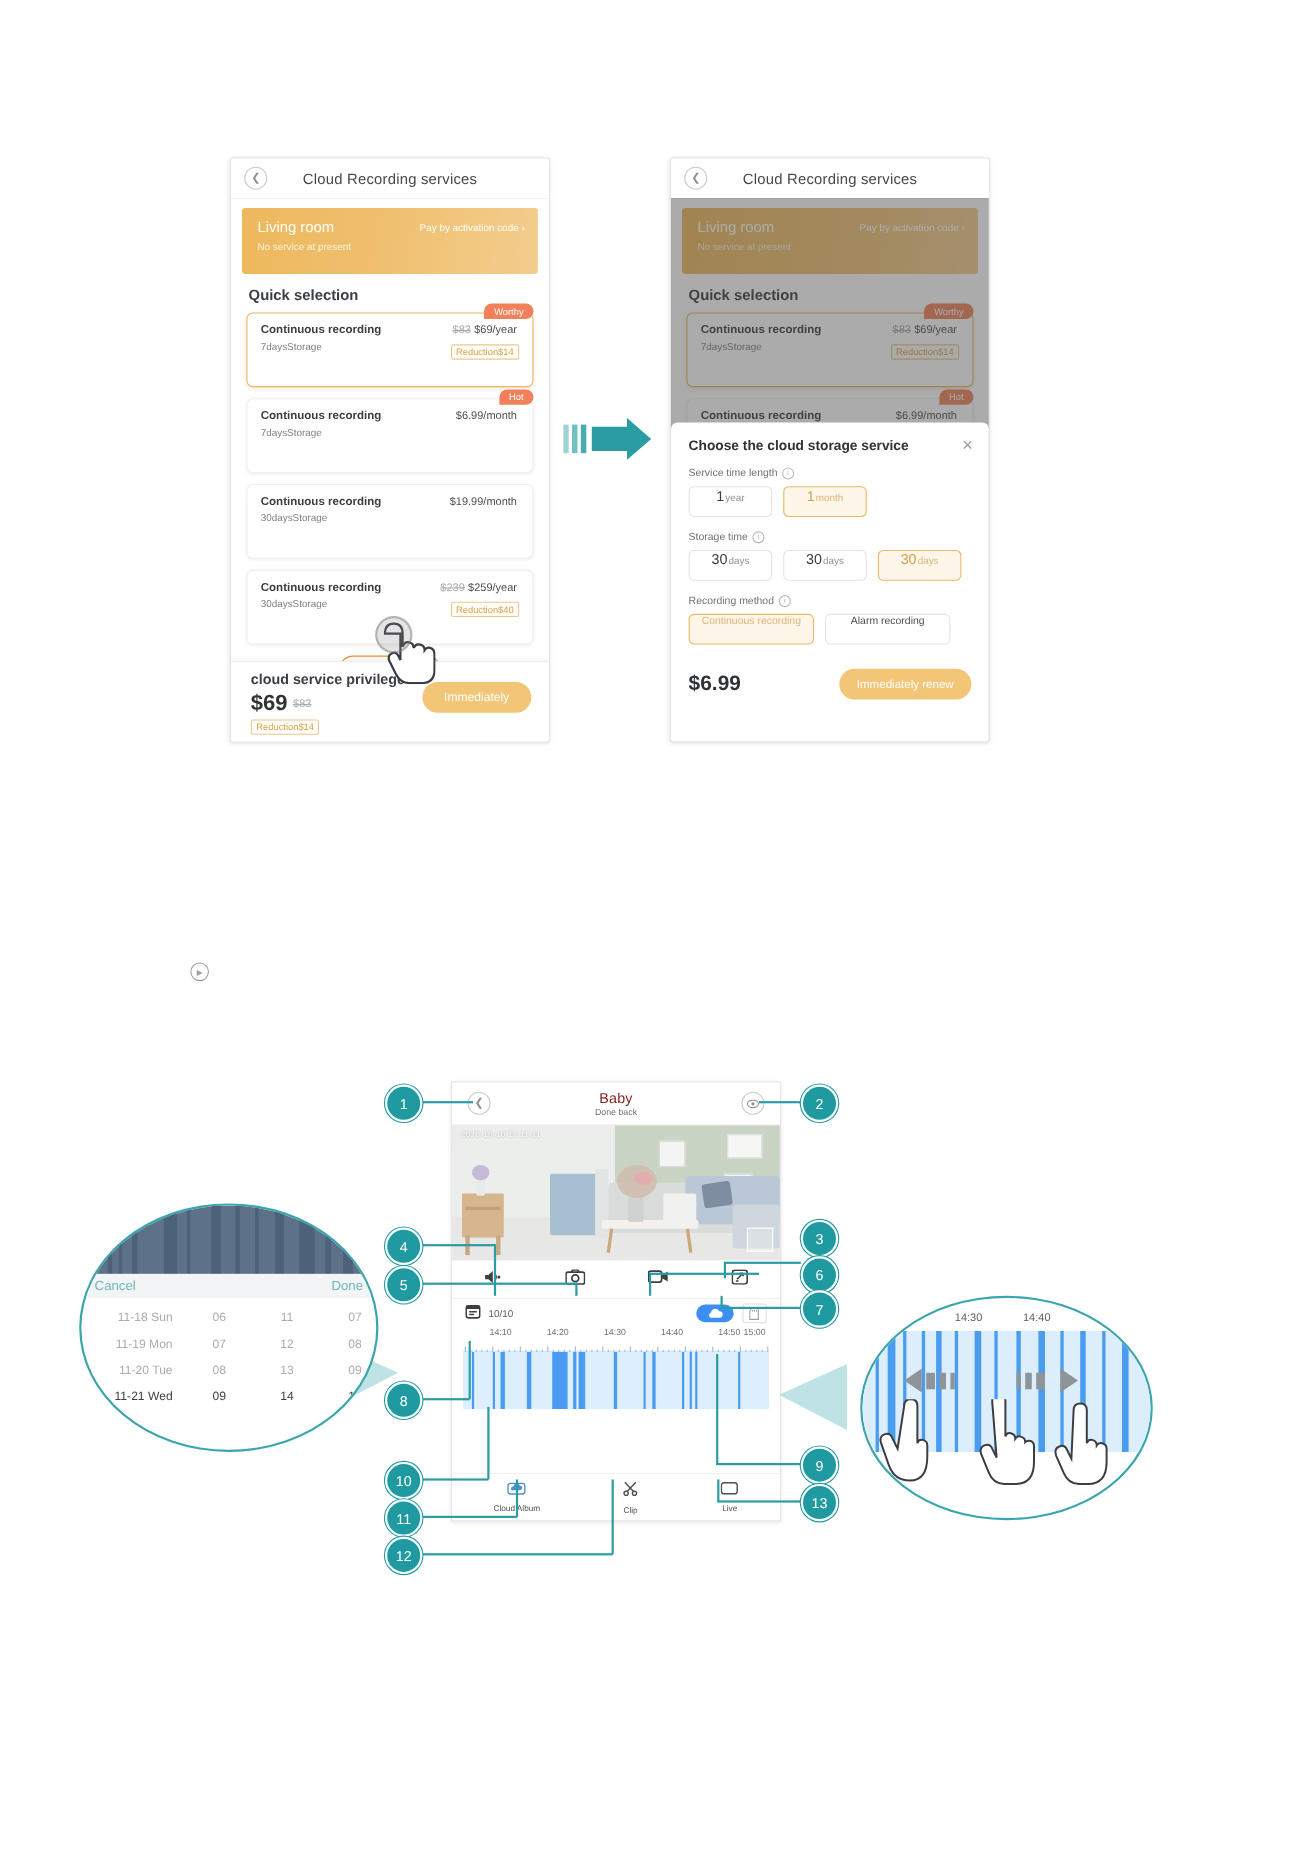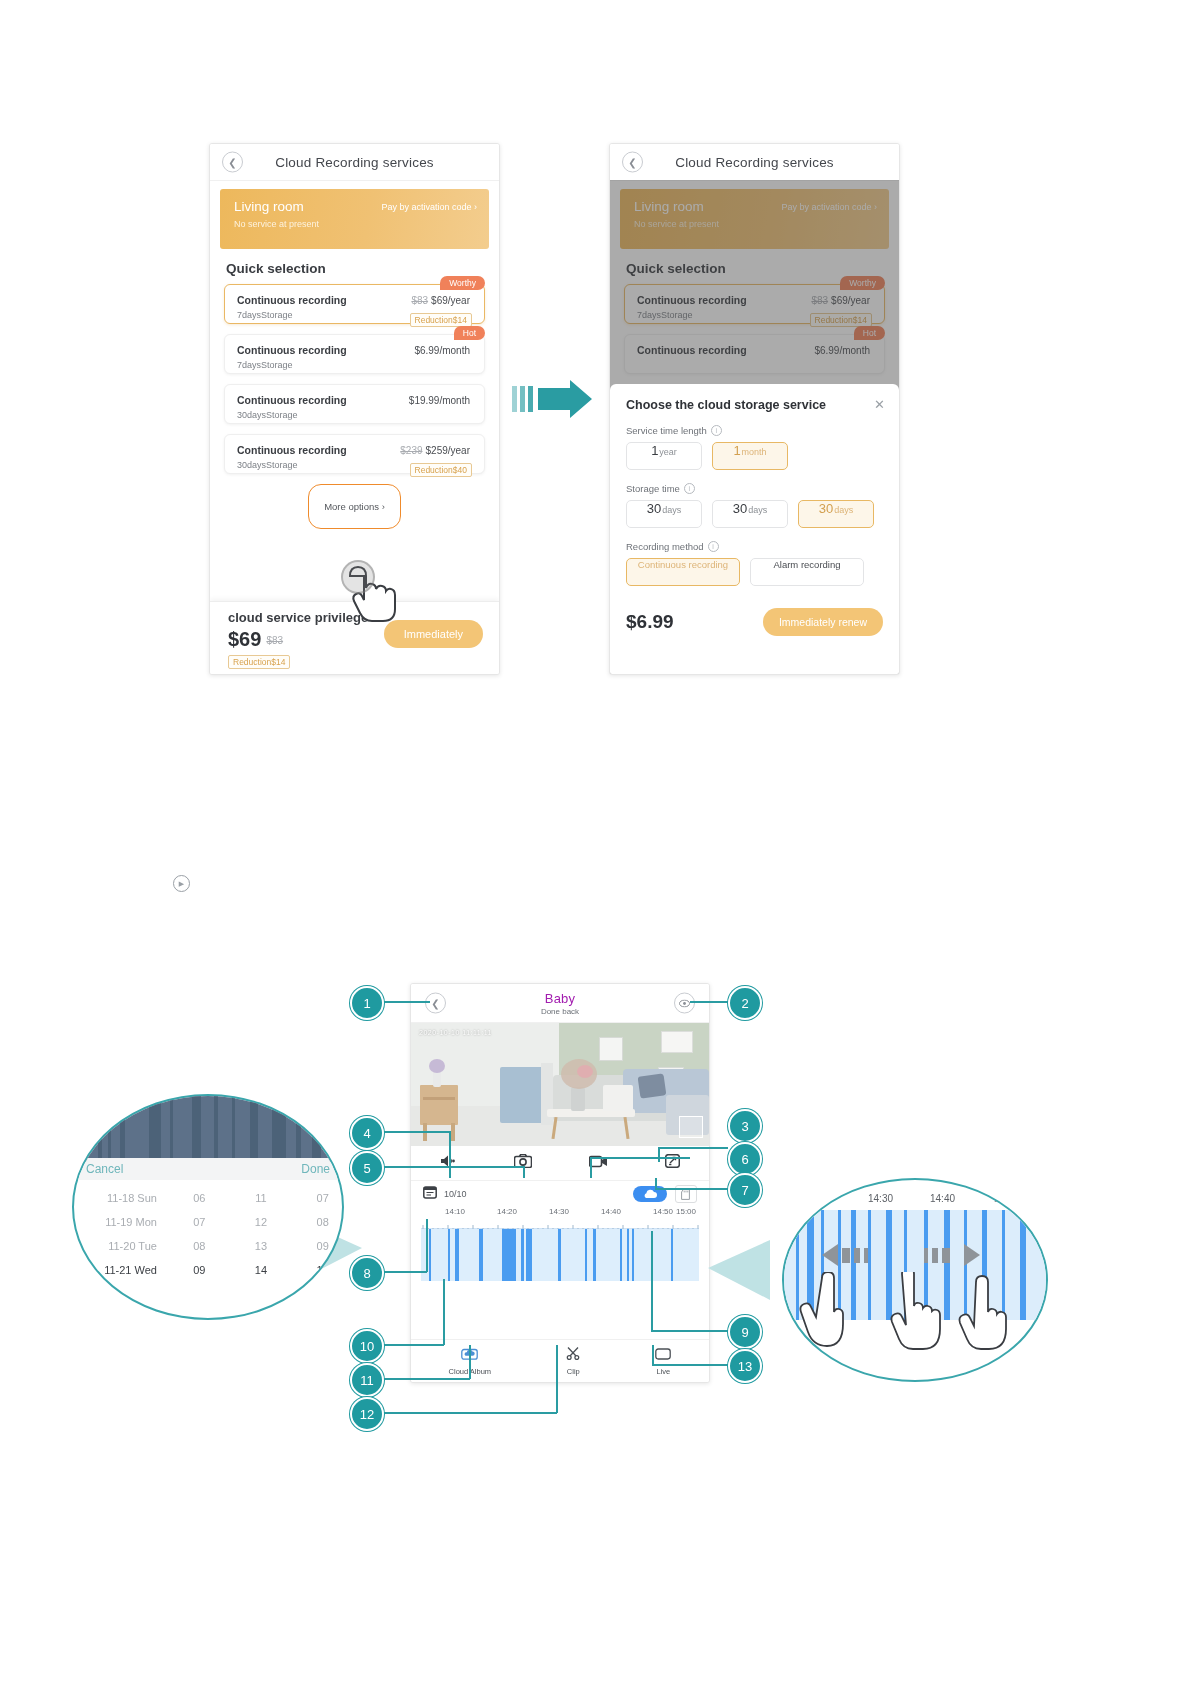--- a/index.html
+++ b/index.html
@@ -35,21 +35,21 @@
   }
   .banner .room{font-size:13.5px;color:#fff;font-weight:400;}
   .banner .sub{font-size:9px;color:#fdf2de;margin-top:5px;}
   .banner .pay{
     position:absolute;right:12px;top:13px;font-size:9px;color:#fff;
   }
   .secTitle{margin:12px 0 8px 16px;font-size:13.5px;font-weight:bold;color:#3a3d42;}
 
   
   .plan{
-    margin:0 14px 10px 14px;height:40px;border-radius:6px;background:#fff;
+    margin:0 14px 10px 14px;height:68px;border-radius:6px;background:#fff;
     border:1px solid #efefef;box-shadow:0 1px 3px rgba(0,0,0,.06);
     position:relative;box-sizing:border-box;padding:9px 12px;
   }
   .plan.sel{border:1px solid #eab864;box-shadow:0 1px 3px rgba(223,170,90,.25);}
   .plan .pname{font-size:10.5px;font-weight:bold;color:#3a3d42;}
   .plan .pstore{font-size:9px;color:#7d8187;margin-top:4px;}
   .plan .price{
     position:absolute;right:14px;top:10px;font-size:10px;color:#4a4d52;
   }
   .plan .price s{color:#a9acb1;margin-right:3px;}
@@ -357,21 +357,21 @@
     </div>
   </div>
 </div>
 
 <div class="playglyph" style="left:173px;top:875px;">▶</div>
 
 <div class="phone" style="left:410px;top:983px;width:298px;height:398px;">
 
   <div class="navbar" style="height:38px;flex-direction:column;justify-content:center;gap:1px;">
     <div class="backbtn" style="left:14px;">❮</div>
-    <div class="title" style="font-size:13px;color:#a21caf;">Baby</div>
+    <div class="title" style="font-size:13px;color:#7f1d1d;">Baby</div>
     <div style="font-size:8px;color:#6b7077;">Done back</div>
     <div style="position:absolute;right:14px;top:50%;transform:translateY(-50%);width:19px;height:19px;border:1px solid #c9ccd1;border-radius:50%;display:flex;align-items:center;justify-content:center;">
       <svg width="11" height="8" viewBox="0 0 11 8">
           <ellipse cx="5.5" cy="4" rx="5" ry="3.4" fill="none" stroke="#8a8e95" stroke-width="1"></ellipse>
           <circle cx="5.5" cy="4" r="1.4" fill="#8a8e95"></circle>
         </svg>
     </div>
   </div>
 
   <div style="position:relative;height:123px;overflow:hidden;">

